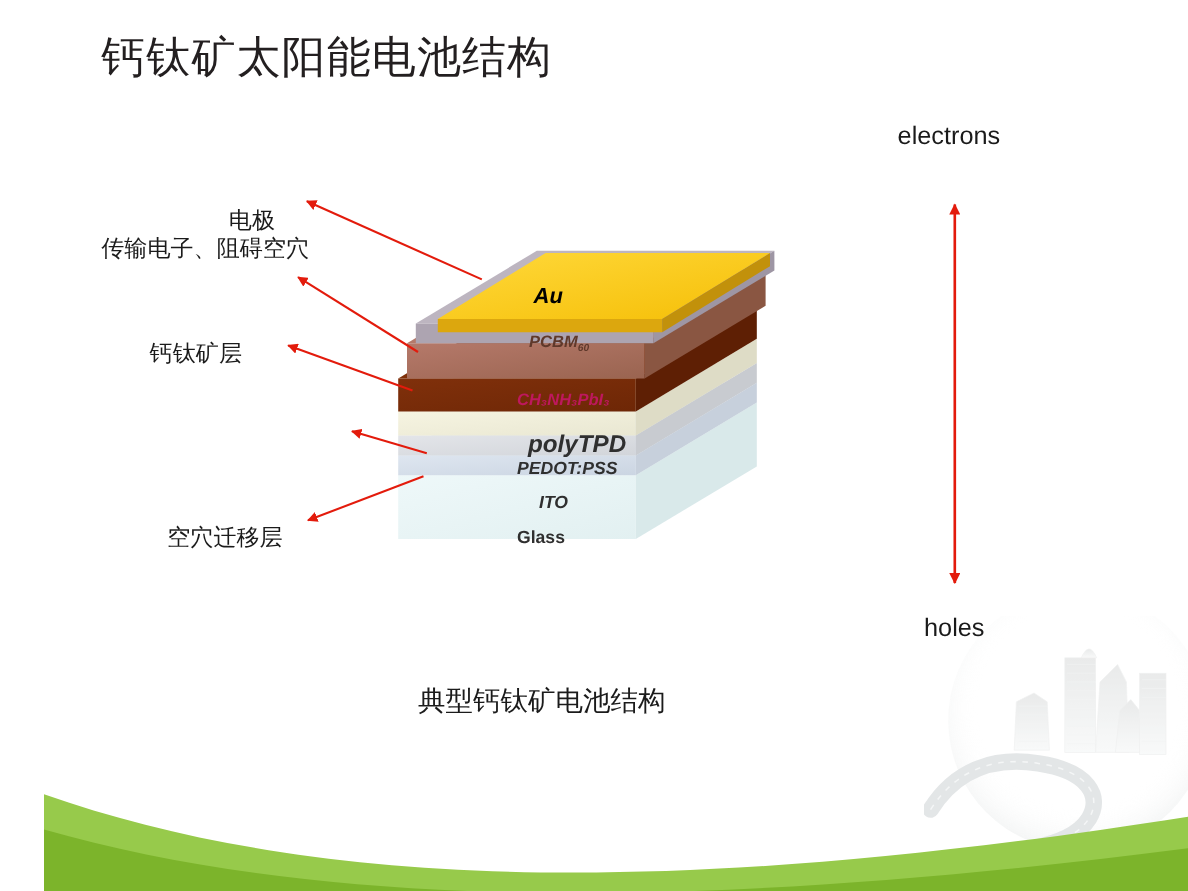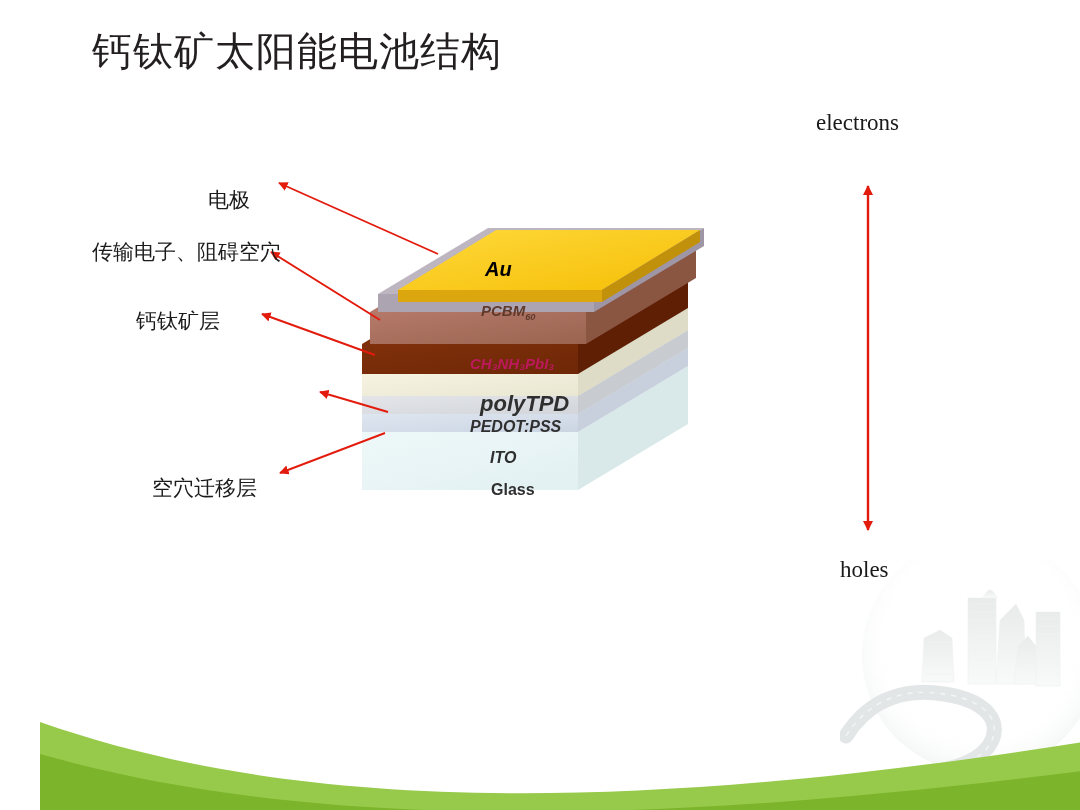--- a/index.html
+++ b/index.html
@@ -24,33 +24,33 @@
   
   #page-title {
     position:absolute; left:52px; top:24px;
     font-size:40px; color:#231f20; letter-spacing:1px;
     font-weight:400; white-space:nowrap;
   }
 
   
   .side-label {
     position:absolute;
-    font-family:Liberation Serif, serif;
+    font-family:Liberation Sans, sans-serif;
     font-size:23px; color:#1a1a1a; white-space:nowrap;
   }
   #label-electrons { left:776px; top:110px; }
   #label-holes     { left:800px; top:557px; }
 
   
   .anno {
     position:absolute; font-size:21px; color:#1b1b1b;
     white-space:nowrap; font-weight:400;
   }
   #anno-0 { left:168px; top:186px;text-align:right; }
-  #anno-1 { left:52px;  top:238px;font-family:Liberation Serif, serif; }
+  #anno-1 { left:52px;  top:212px;font-family:Liberation Serif, serif; }
   #anno-2 { left:96px; top:307px; }
   #anno-3 { left:52px;  top:392px; }
   #anno-4 { left:112px; top:474px; }
 
   
   #caption {
     position:absolute; left:340px; top:620px;
     font-size:25px; color:#1b1b1b; white-space:nowrap;
   }
 
@@ -200,21 +200,21 @@
   </div>
   <div class="layer-txt" style="left:440px; top:391px; font-size:22px; color:#2f2f2f;">
     <span>polyTPD</span>
   </div>
   <div class="layer-txt" style="left:430px; top:418px; font-size:16px; color:#2f2f2f;">
     <span>PEDOT:PSS</span>
   </div>
   <div class="layer-txt" style="left:450px; top:449px; font-size:16px; color:#2f2f2f;">
     <span>ITO</span>
   </div>
-  <div class="layer-txt" style="left:451px; top:481px; font-size:16px; color:#2f2f2f; font-style:normal;text-align:right;">
+  <div class="layer-txt" style="left:430px; top:481px; font-size:16px; color:#2f2f2f; font-style:normal;text-align:right;">
     <span>Glass</span>
   </div>
 
   <svg class="overlay" viewBox="0 0 1080 810">
     <defs>
       <marker id="ah" viewBox="0 0 10 10" refX="9" refY="5" markerWidth="5" markerHeight="5" orient="auto-start-reverse">
         <path d="M 0 0 L 10 5 L 0 10 z" fill="#E31B0C"></path>
       </marker>
       <marker id="ahBig" viewBox="0 0 10 10" refX="9" refY="5" markerWidth="4.2" markerHeight="4.2" orient="auto-start-reverse">
         <path d="M 0 0 L 10 5 L 0 10 z" fill="#E31B0C"></path>
@@ -237,14 +237,15 @@
   </svg>
 
   <div class="anno" id="anno-0">电极</div>
   <div class="anno" id="anno-1">传输电子、阻碍空穴</div>
   <div class="anno" id="anno-2">钙钛矿层</div>
   <div class="anno" id="anno-4">空穴迁移层</div>
 
   <div class="side-label" id="label-electrons">electrons</div>
   <div class="side-label" id="label-holes">holes</div>
 
+  <div id="caption">典型钙钛矿电池结构</div>
 
 </div>
 
 </body></html>

